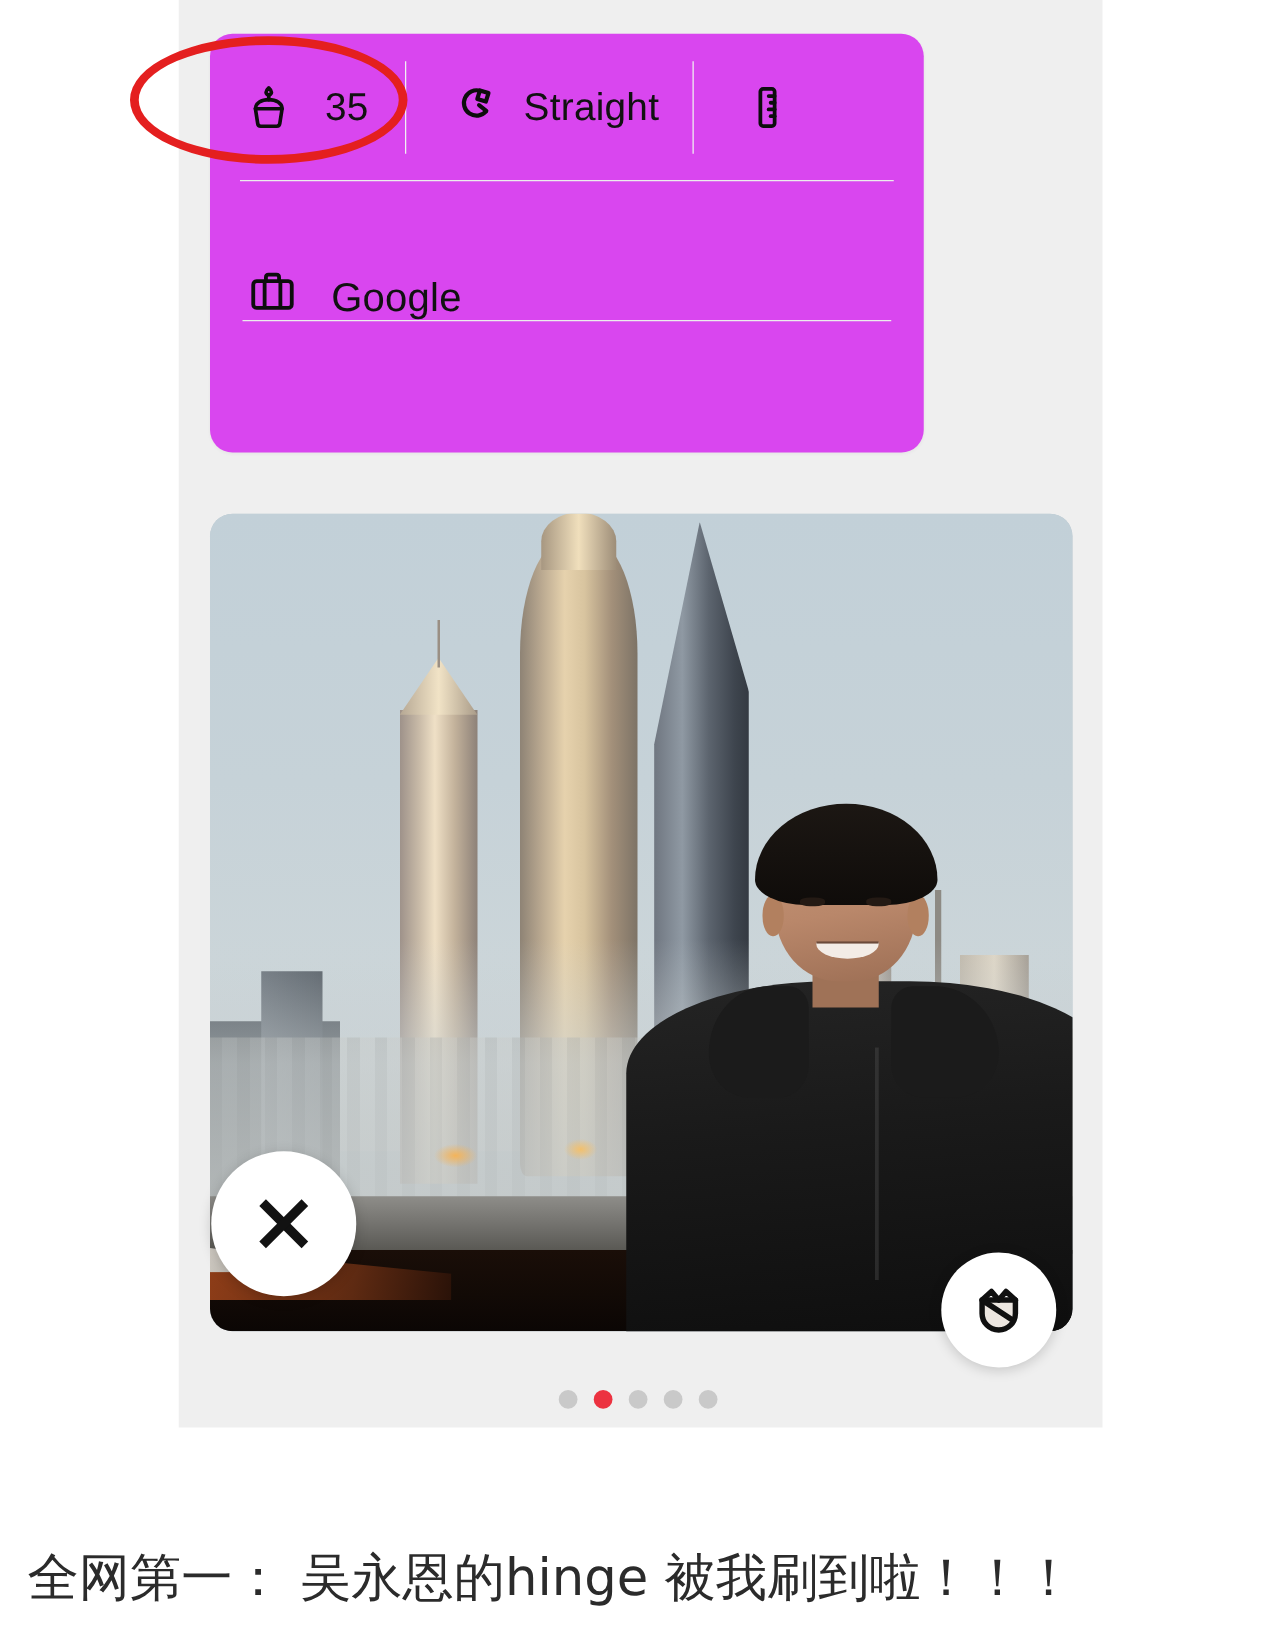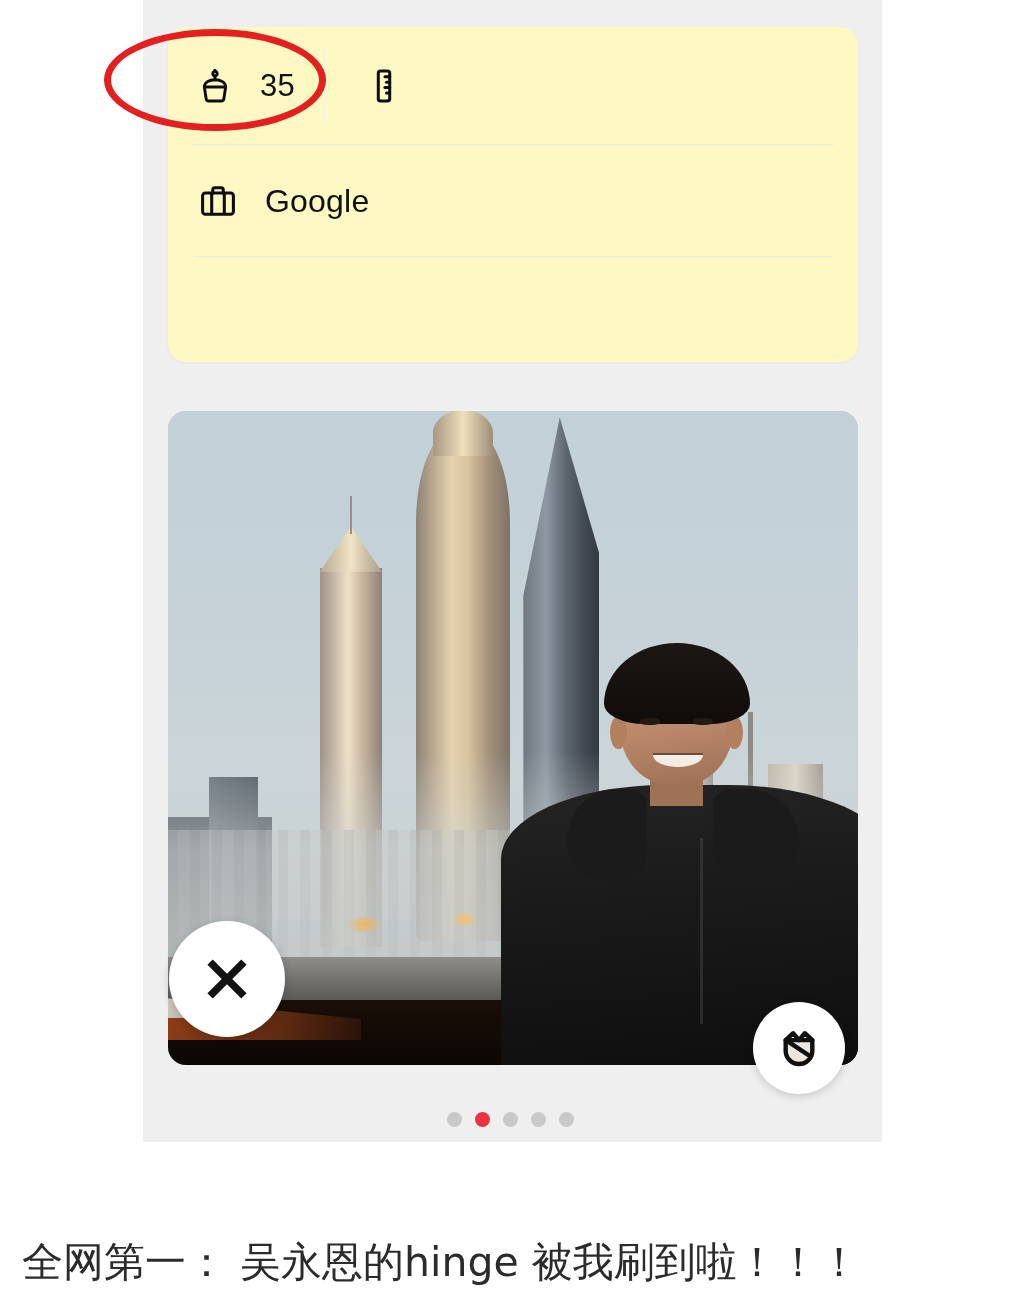--- a/index.html
+++ b/index.html
@@ -25,23 +25,23 @@
     width: 739px;
     height: 1142px;
     background: #efefef;
   }
 
   
   .info-card {
     position: absolute;
     left: 168px;
     top: 27px;
-    width: 690px;
+    width: 571px;
     height: 335px;
-    background: #fef9c3;
+    background: #d946ef;
     border-radius: 18px;
     box-shadow: 0 1px 3px rgba(0,0,0,0.045);
     overflow: hidden;
   }
 
   .attr-row {
     position: relative;
     display: flex;
     align-items: center;
     height: 118px;
@@ -84,21 +84,21 @@
   .attr-gender .attr-icon { margin-left: 30px; }
   .attr-gender .attr-label { margin-left: 22px; margin-right: 28px; }
   .attr-orientation .attr-icon { margin-left: 30px; }
   .attr-orientation .attr-label { margin-left: 18px; margin-right: 28px; }
   .attr-height .attr-icon { margin-left: 36px; }
 
   
   .list-row {
     position: relative;
     display: flex;
-    align-items: center;
+    align-items: flex-end;
     height: 112px;
     padding-left: 26px;
   }
   .list-row.with-divider::after {
     content: "";
     position: absolute;
     left: 26px; right: 26px; bottom: 0;
     height: 1px;
     background: #ececec;
   }
@@ -356,20 +356,31 @@
             <line x1="12" y1="6.2" x2="12" y2="8.4"></line>
             <path d="M5.6 12.6c0-2.7 2.9-4.4 6.4-4.4s6.4 1.7 6.4 4.4"></path>
             <path d="M5.6 12.6h12.8l-1.1 7.1a1.5 1.5 0 0 1-1.5 1.3H8.2a1.5 1.5 0 0 1-1.5-1.3z"></path>
           </svg>
         </span>
         <span class="attr-label">35</span>
         <span class="sep"></span>
       </div>
 
 
+      <div class="attr attr-orientation">
+        <span class="attr-icon">
+          <svg width="42" height="42" viewBox="0 0 24 24" fill="none" stroke="#0d0d0d" stroke-width="1.9" stroke-linecap="round" stroke-linejoin="round">
+            <path d="M15.6 4.4a5.8 5.8 0 1 0 2.6 9.4"></path>
+            <path d="M15.4 4.2l3.9 1.2-1.2 3.9-3.9-1.2z"></path>
+            <path d="M18.3 13.5l-3.3-2.6"></path>
+          </svg>
+        </span>
+        <span class="attr-label">Straight</span>
+        <span class="sep"></span>
+      </div>
 
       <div class="attr attr-height">
         <span class="attr-icon">
           <svg width="38" height="38" viewBox="0 0 24 24" fill="none" stroke="#0d0d0d" stroke-width="1.9" stroke-linecap="round" stroke-linejoin="round">
             <rect x="8.4" y="2.6" width="7.2" height="18.8" rx="1.4"></rect>
             <line x1="15.6" y1="6.2" x2="12.6" y2="6.2"></line>
             <line x1="15.6" y1="9.6" x2="13.6" y2="9.6"></line>
             <line x1="15.6" y1="13" x2="12.6" y2="13"></line>
             <line x1="15.6" y1="16.4" x2="13.6" y2="16.4"></line>
           </svg>

